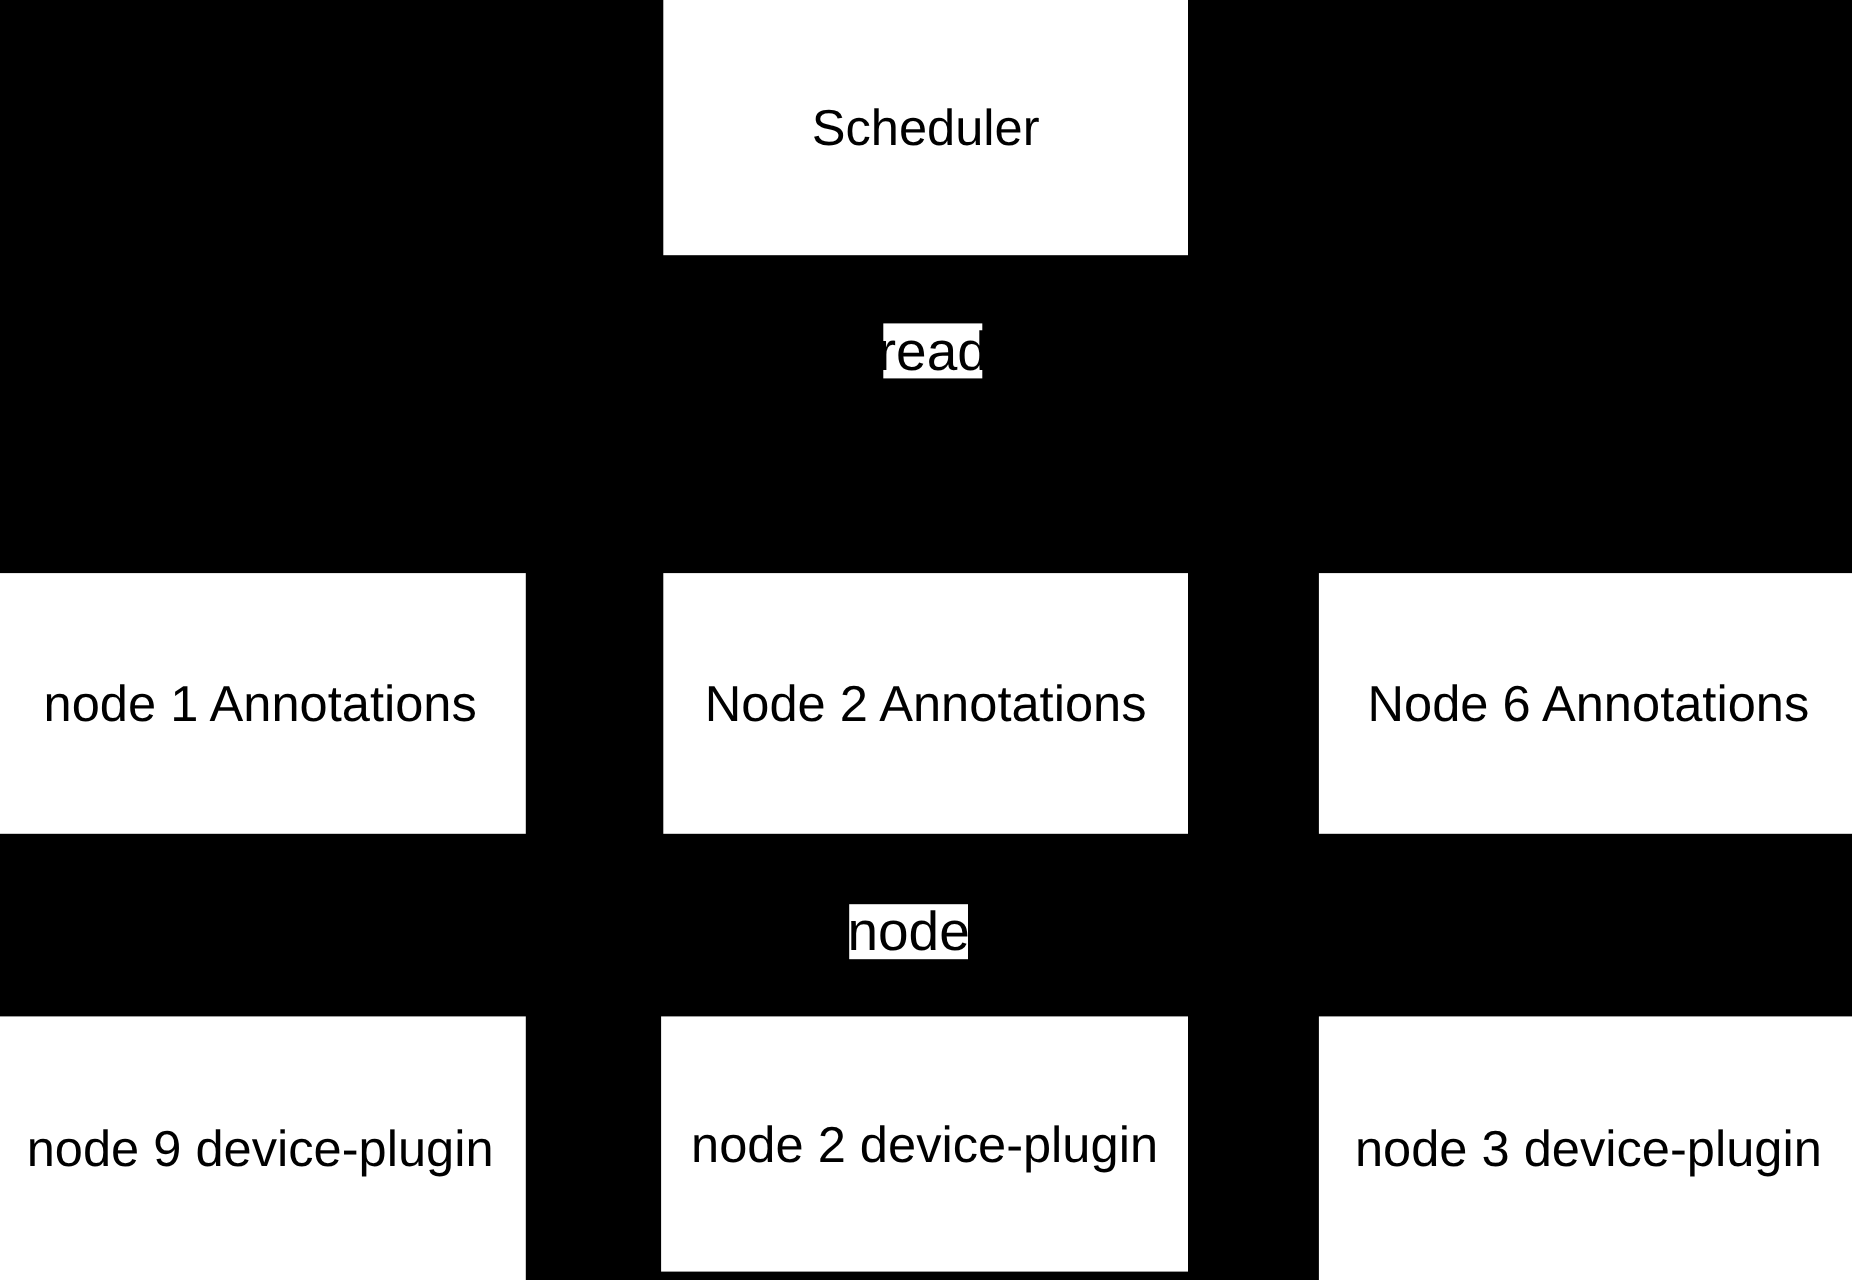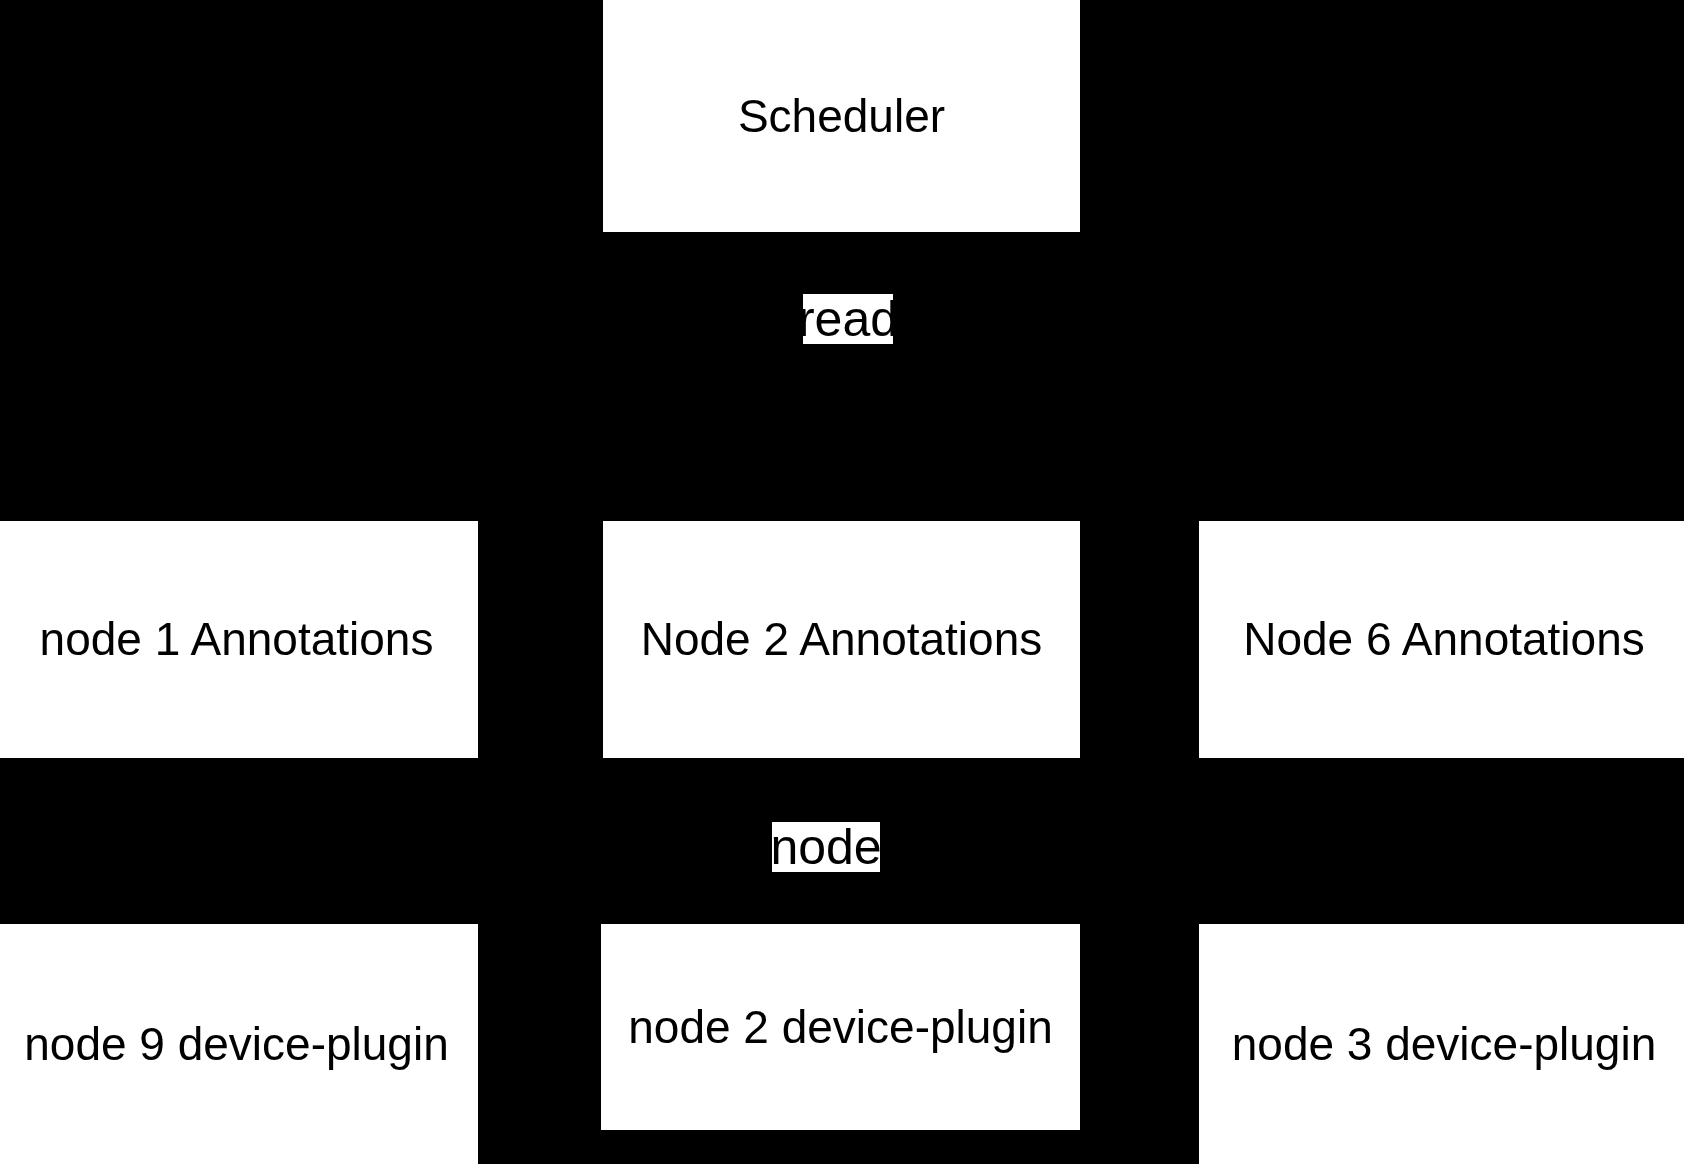--- a/index.html
+++ b/index.html
@@ -73,21 +73,21 @@
   </div>
 
   <div class="edge-label" style="left:772px; top:822px; width:108px; height:50px;">
     <span>node</span>
   </div>
 
   <div class="node-box plugin" style="left:-5px; top:924px; width:483px; height:240px;">
     <span>node 9 device-plugin</span>
   </div>
 
-  <div class="node-box plugin" style="left:601px; top:924px; width:479px; height:206px;">
+  <div class="node-box plugin" style="left:601px; top:924px; width:479px; height:232px;">
     <span>node 2 device-plugin</span>
   </div>
 
   <div class="node-box plugin" style="left:1199px; top:924px; width:490px; height:240px;">
     <span>node 3 device-plugin</span>
   </div>
 
 </div>
 
 </body></html>

